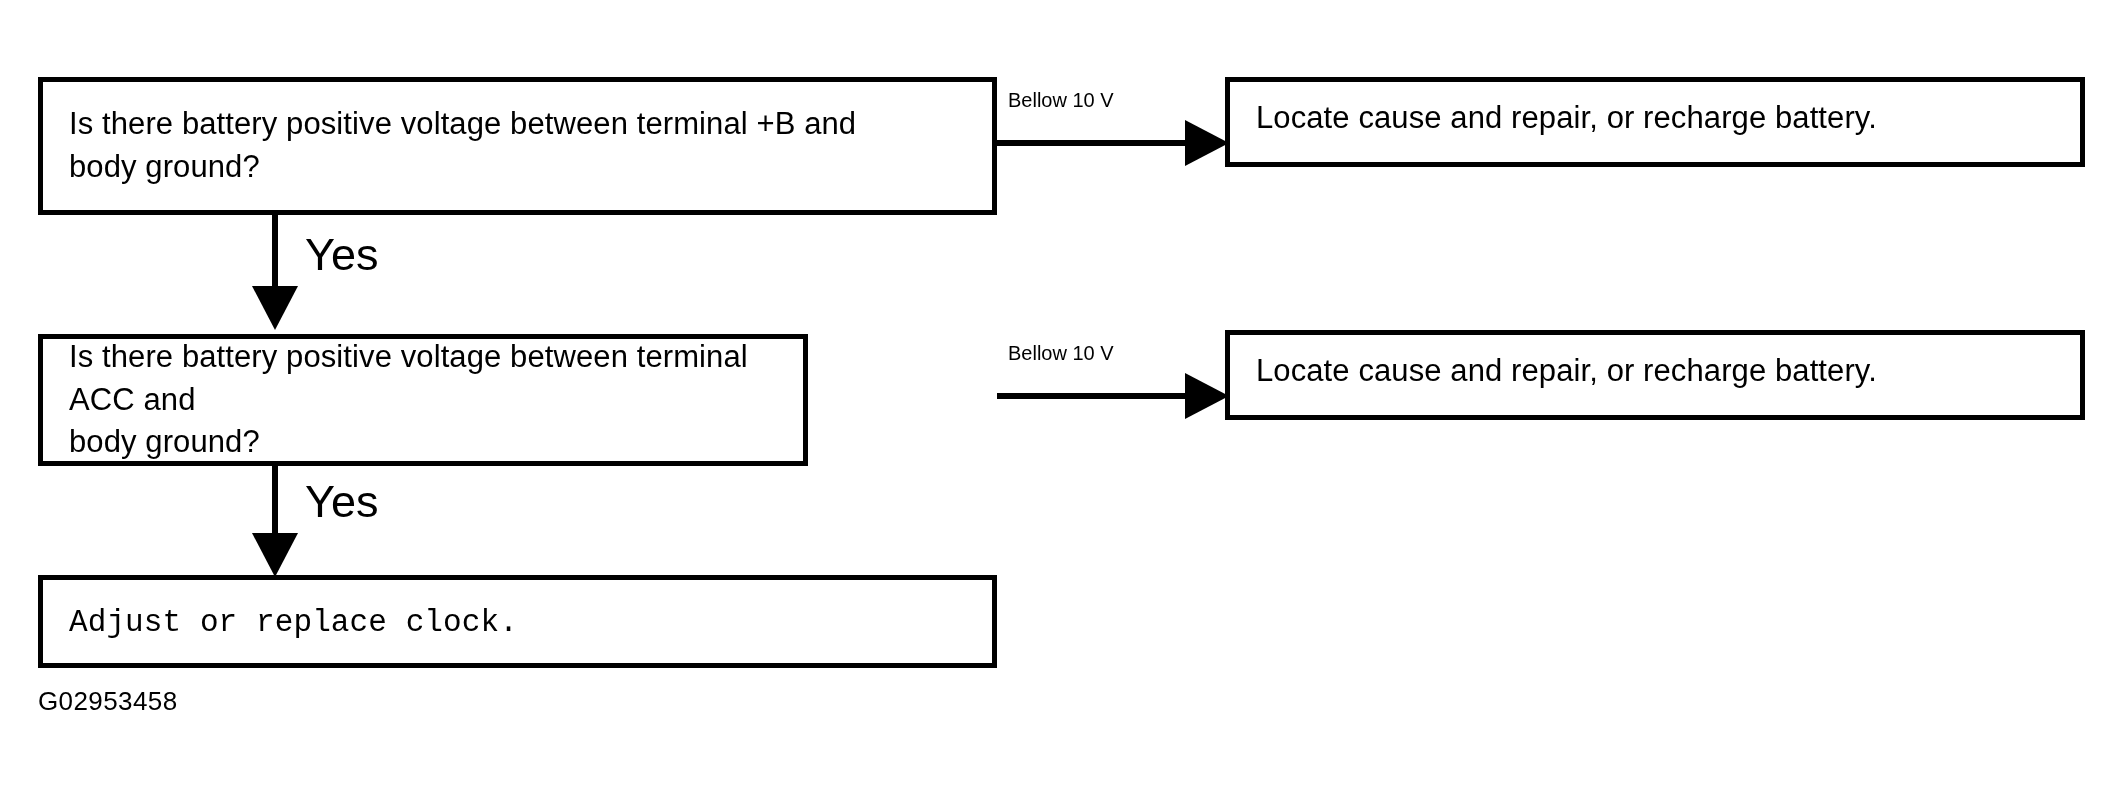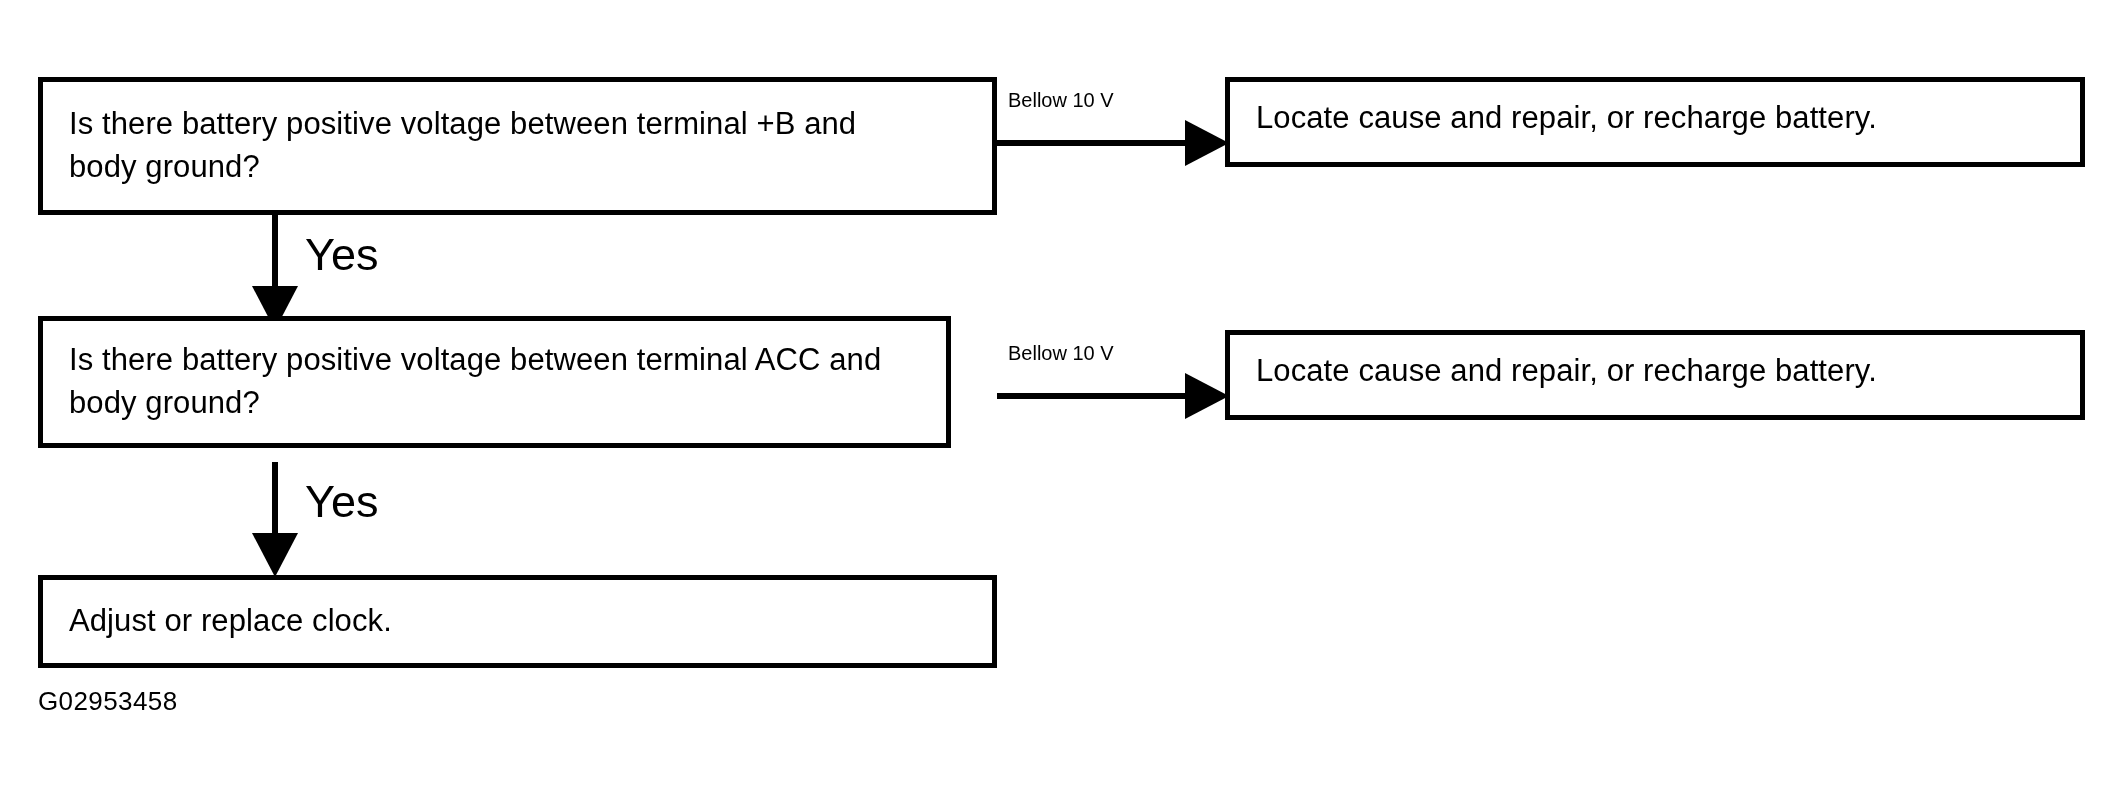--- a/index.html
+++ b/index.html
@@ -35,26 +35,27 @@
     color: #000000;
     white-space: pre-line;
   }
   .node.decision {
     align-items: center;
   }
   .node.terminal {
     align-items: flex-end;
   }
   .node.action {
-    align-items: center;
+    align-items: flex-start;
+    font-family: Liberation Mono, monospace;
   }
 
   
   #node-q1 { left: 38px;   top: 77px;  width: 959px; height: 138px; }
-  #node-q2 { left: 38px;   top: 316px; width: 913px; height: 132px; }
+  #node-q2 { left: 38px;   top: 334px; width: 770px; height: 132px; }
   #node-result { left: 38px; top: 575px; width: 959px; height: 93px; }
   #node-fail1 { left: 1225px; top: 77px;  width: 860px; height: 90px; }
   #node-fail2 { left: 1225px; top: 330px; width: 860px; height: 90px; }
 
   
   .conn {
     position: absolute;
   }
   .conn-line-h {
     position: absolute;

